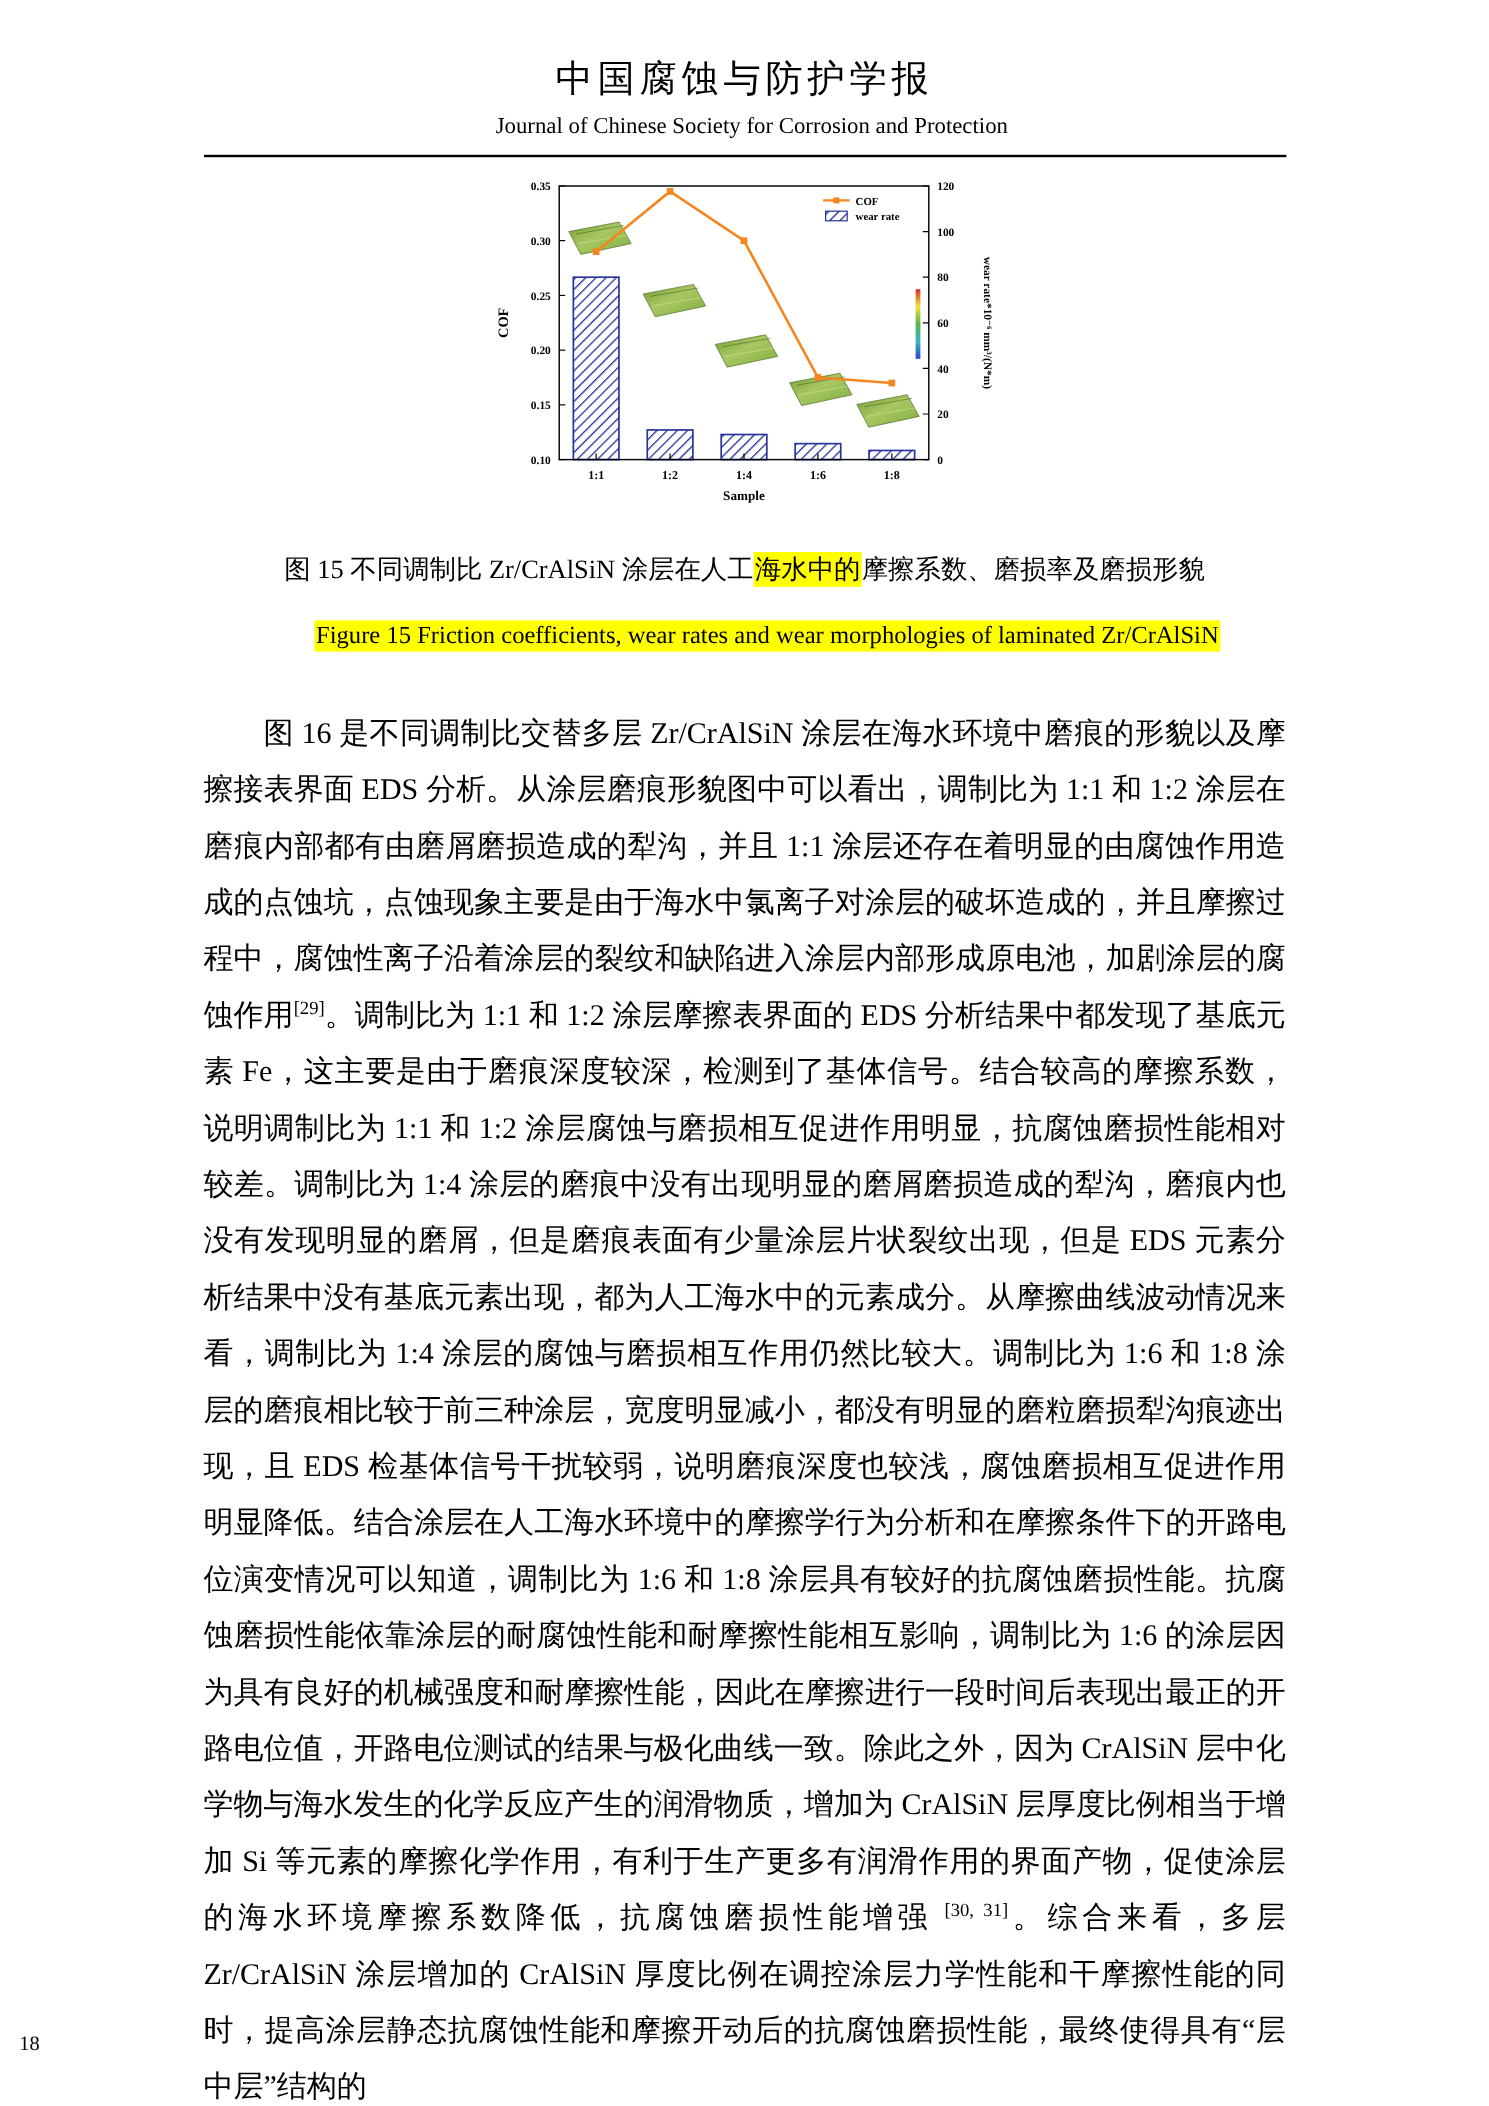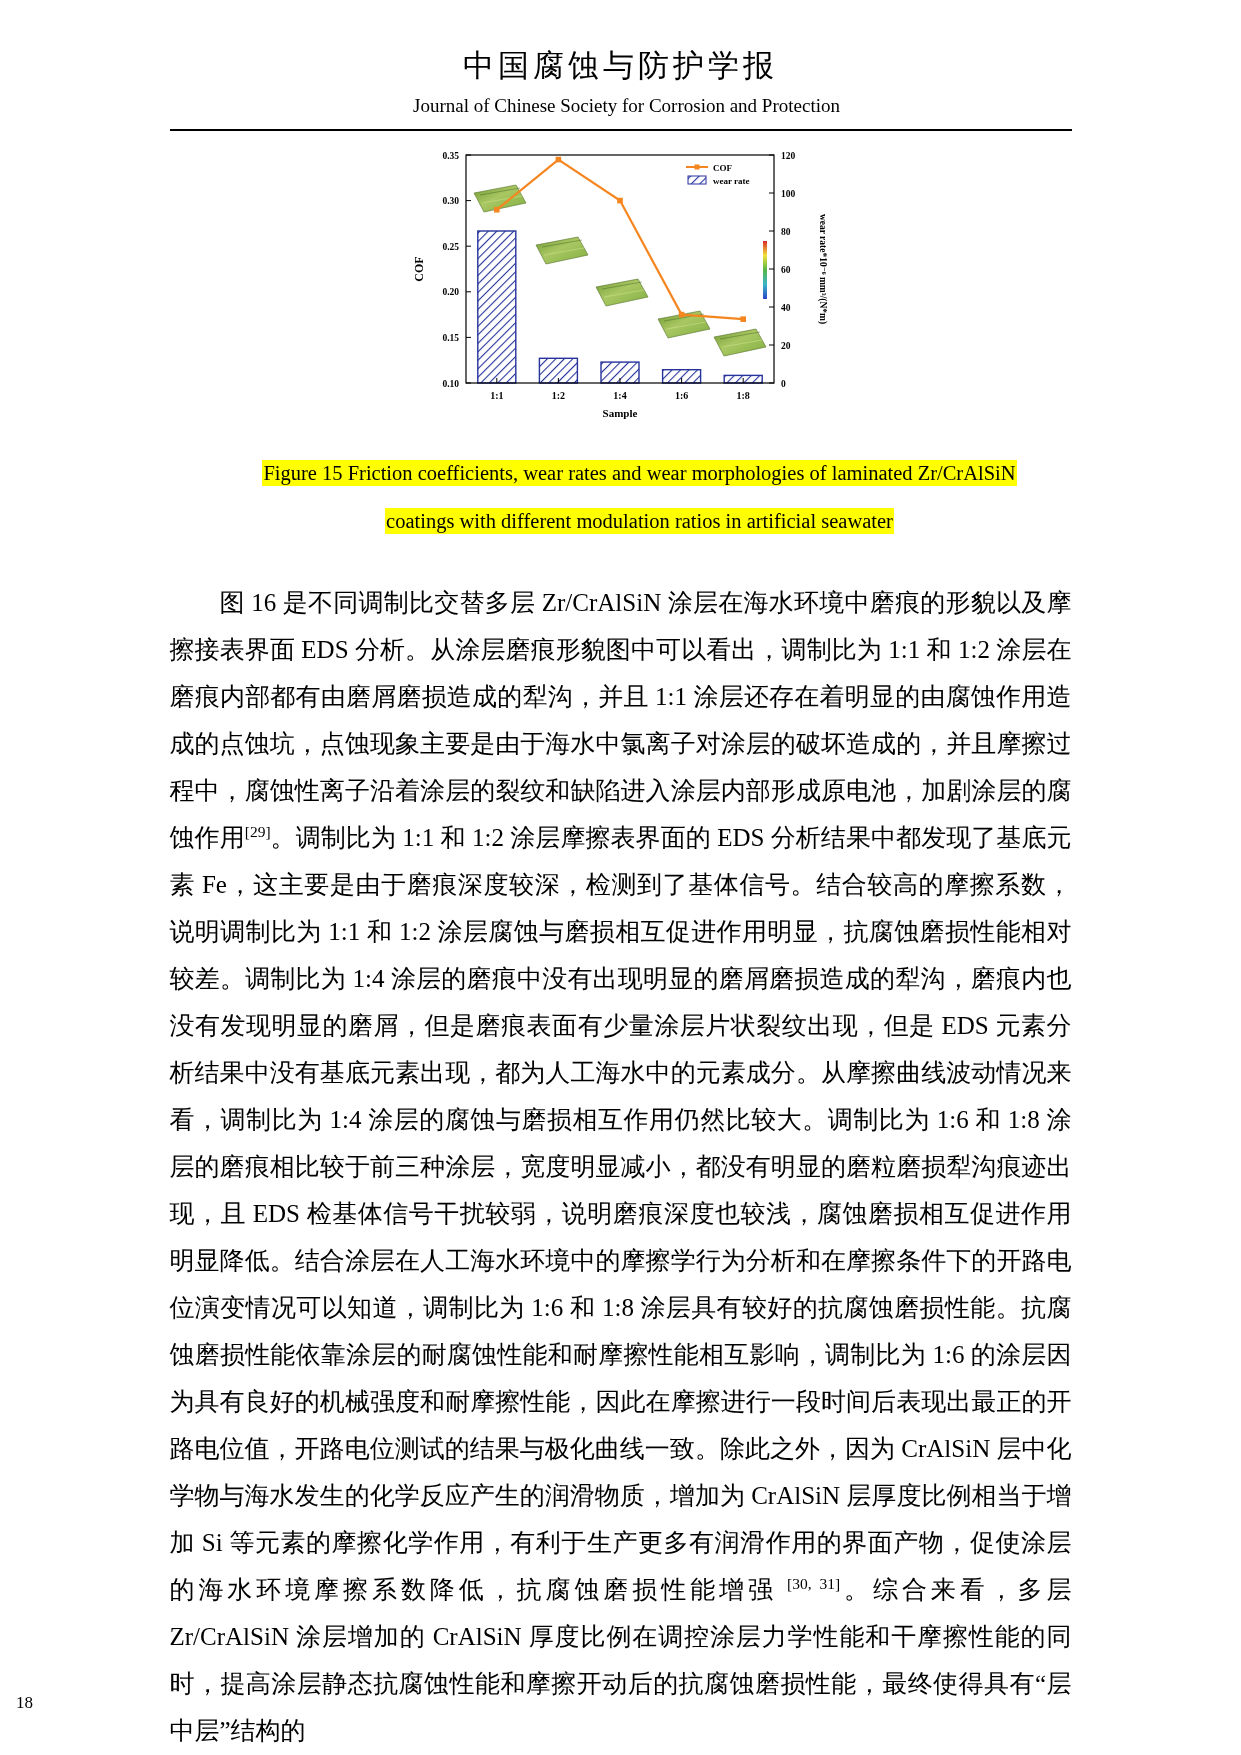--- a/index.html
+++ b/index.html
@@ -137,24 +137,26 @@
           <text x="27" y="7.5" font-size="9" font-weight="bold">COF</text>
           <rect x="2" y="13" width="18" height="8" fill="url(#hatch)" stroke="#26339b" stroke-width="1"></rect>
           <text x="27" y="20.5" font-size="9" font-weight="bold">wear rate</text>
         </g>
         <text transform="translate(17,126) rotate(-90)" text-anchor="middle" font-size="12" font-weight="bold">COF</text>
         <text transform="translate(414,126) rotate(90)" text-anchor="middle" font-size="9.5" font-weight="bold">wear rate*10⁻⁶ mm³/(N*m)</text>
         <text x="214" y="274" text-anchor="middle" font-size="11" font-weight="bold">Sample</text>
       </svg>
   </div>
 
+  <div class="caption-zh">
+    <span>图 15 不同调制比 Zr/CrAlSiN 涂层在人工</span><span class="hl">海水中的</span><span>摩擦系数、磨损率及磨损形貌</span>
+  </div>
 
   <div class="caption-en">
     <div><span class="hl">Figure 15 Friction coefficients, wear rates and wear morphologies of laminated Zr/CrAlSiN</span></div>
-    <div><span class="hl">coatings with different modulation ratios in artificial seawater</span></div>
   </div>
 
   <div class="body-text">
     <p><span>图 16 是不同调制比交替多层 Zr/CrAlSiN 涂层在海水环境中磨痕的形貌以及摩擦接表界面 EDS 分析。从涂层磨痕形貌图中可以看出，调制比为 1:1 和 1:2 涂层在磨痕内部都有由磨屑磨损造成的犁沟，并且 1:1 涂层还存在着明显的由腐蚀作用造成的点蚀坑，点蚀现象主要是由于海水中氯离子对涂层的破坏造成的，并且摩擦过程中，腐蚀性离子沿着涂层的裂纹和缺陷进入涂层内部形成原电池，加剧涂层的腐蚀作用</span><sup>[29]</sup><span>。调制比为 1:1 和 1:2 涂层摩擦表界面的 EDS 分析结果中都发现了基底元素 Fe，这主要是由于磨痕深度较深，检测到了基体信号。结合较高的摩擦系数，说明调制比为 1:1 和 1:2 涂层腐蚀与磨损相互促进作用明显，抗腐蚀磨损性能相对较差。调制比为 1:4 涂层的磨痕中没有出现明显的磨屑磨损造成的犁沟，磨痕内也没有发现明显的磨屑，但是磨痕表面有少量涂层片状裂纹出现，但是 EDS 元素分析结果中没有基底元素出现，都为人工海水中的元素成分。从摩擦曲线波动情况来看，调制比为 1:4 涂层的腐蚀与磨损相互作用仍然比较大。调制比为 1:6 和 1:8 涂层的磨痕相比较于前三种涂层，宽度明显减小，都没有明显的磨粒磨损犁沟痕迹出现，且 EDS 检基体信号干扰较弱，说明磨痕深度也较浅，腐蚀磨损相互促进作用明显降低。结合涂层在人工海水环境中的摩擦学行为分析和在摩擦条件下的开路电位演变情况可以知道，调制比为 1:6 和 1:8 涂层具有较好的抗腐蚀磨损性能。抗腐蚀磨损性能依靠涂层的耐腐蚀性能和耐摩擦性能相互影响，调制比为 1:6 的涂层因为具有良好的机械强度和耐摩擦性能，因此在摩擦进行一段时间后表现出最正的开路电位值，开路电位测试的结果与极化曲线一致。除此之外，因为 CrAlSiN 层中化学物与海水发生的化学反应产生的润滑物质，增加为 CrAlSiN 层厚度比例相当于增加 Si 等元素的摩擦化学作用，有利于生产更多有润滑作用的界面产物，促使涂层的海水环境摩擦系数降低，抗腐蚀磨损性能增强 </span><sup>[30, 31]</sup><span>。综合来看，多层 Zr/CrAlSiN 涂层增加的 CrAlSiN 厚度比例在调控涂层力学性能和干摩擦性能的同时，提高涂层静态抗腐蚀性能和摩擦开动后的抗腐蚀磨损性能，最终使得具有“层中层”结构的</span></p>
   </div>
 
   <div class="page-number">18</div>
 
 </div>
 

